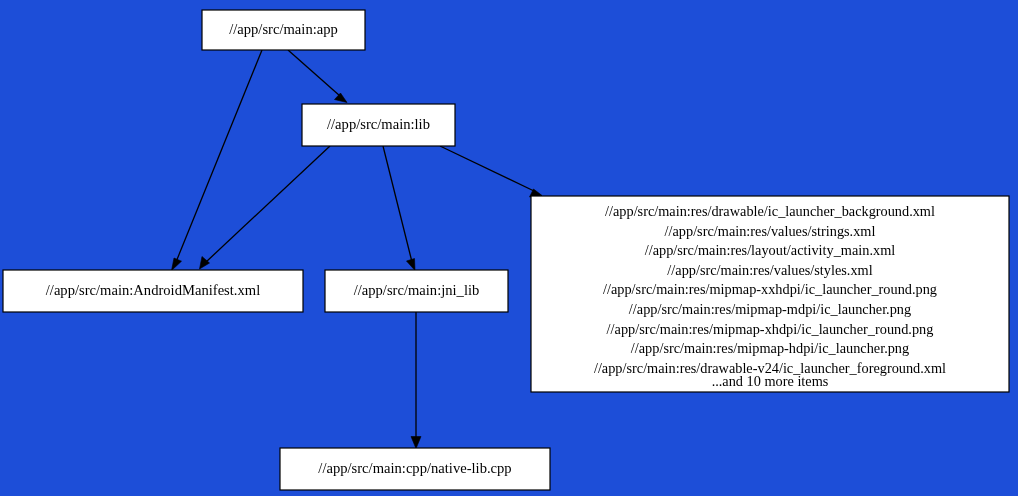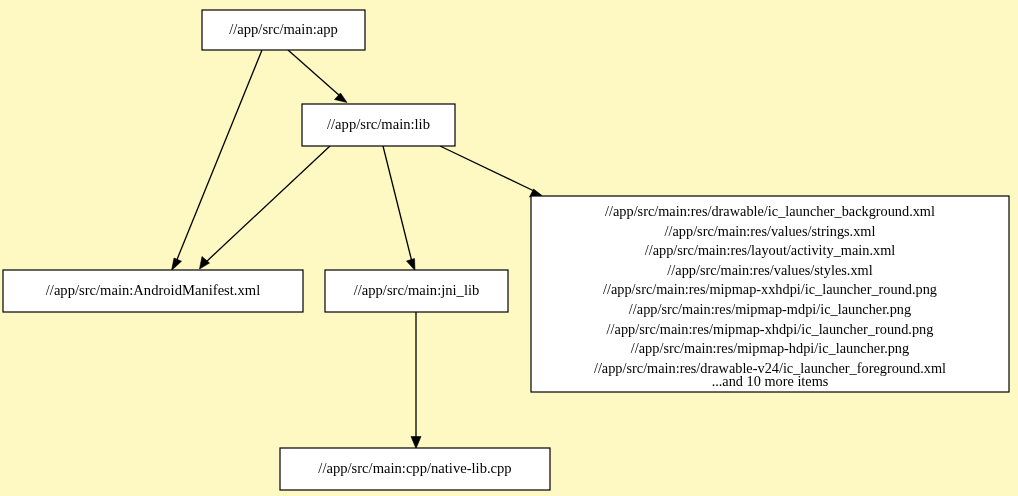--- a/index.html
+++ b/index.html
@@ -4,21 +4,21 @@
 <style>
   html, body {
     margin: 0;
     padding: 0;
     background: #ffffff;
   }
   #graph-root {
     position: relative;
     width: 1018px;
     height: 496px;
-    background: #fef9c3;
+    background: #1d4ed8;
     font-family: "Liberation Serif", "DejaVu Serif", serif;
     overflow: hidden;
   }
   svg.graph-canvas {
     position: absolute;
     top: 0;
     left: 0;
     width: 1018px;
     height: 496px;
     display: block;

